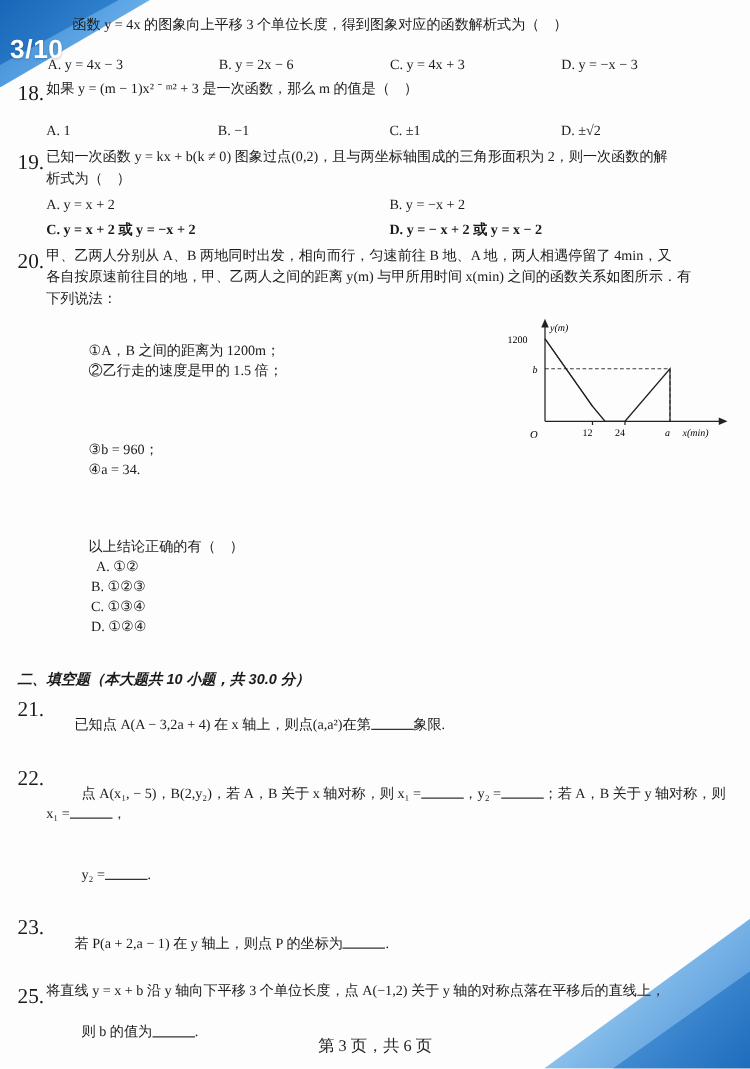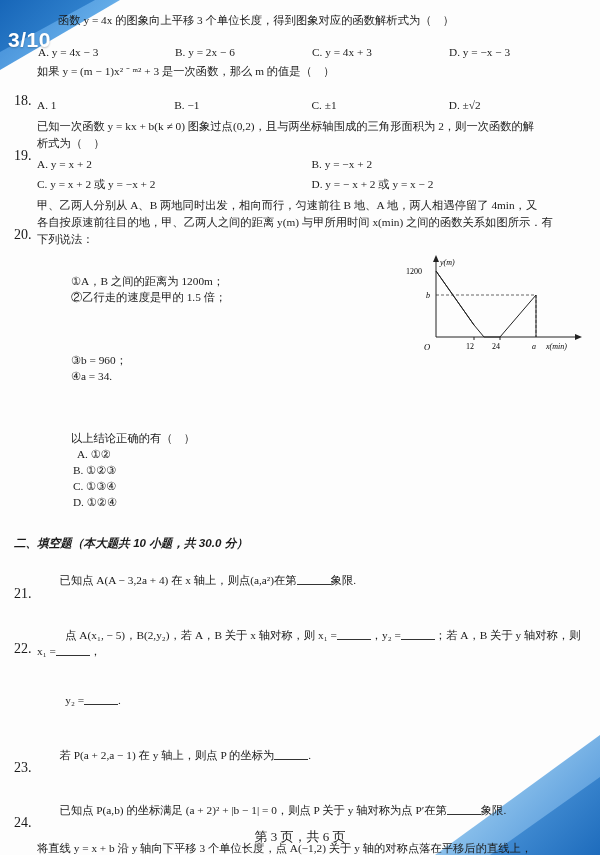--- a/index.html
+++ b/index.html
@@ -54,21 +54,21 @@
     font-size:11.3px;
     line-height:1.42;
     margin:0 0 1px 0;
     white-space:pre-wrap;
   }
   .q{
     display:flex;
     margin-top:5px;
   }
   .qnum{
-    width:23px;flex:none;font-size:14px;line-height:1.45;margin-top:28px;
+    width:23px;flex:none;font-size:17px;line-height:1.45;
   }
   .qbody{flex:1;font-size:11.3px;line-height:1.45;}
   .opts{display:flex;margin-top:18px;}
   .opts > div{font-size:11.3px;}
   .o4 > div{width:25%;}
   .o2 > div{width:50%;}
   .indent{padding-left:23px;}
   .sec-title{
     font-weight:bold;font-size:11.6px;margin:9px 0 3px 0;
     font-family:"Liberation Sans", sans-serif;
@@ -124,21 +124,21 @@
 
     <div class="q">
       <div class="qnum">19.</div>
       <div class="qbody">
         <div class="line">已知一次函数 y = kx + b(k ≠ 0) 图象过点(0,2)，且与两坐标轴围成的三角形面积为 2，则一次函数的解</div>
         <div class="line">析式为（    ）</div>
         <div class="opts o2" style="margin-top:4px;">
           <div>A. y = x + 2</div>
           <div>B. y = −x + 2</div>
         </div>
-        <div class="opts o2" style="margin-top:4px;">
+        <div class="opts o2" style="margin-top:4px;font-weight:bold;">
           <div>C. y = x + 2 或 y = −x + 2</div>
           <div>D. y = − x + 2 或 y = x − 2</div>
         </div>
       </div>
     </div>
 
     <div class="q">
       <div class="qnum">20.</div>
       <div class="qbody">
         <div class="line">甲、乙两人分别从 A、B 两地同时出发，相向而行，匀速前往 B 地、A 地，两人相遇停留了 4min，又</div>
@@ -214,26 +214,20 @@
       </div>
     </div>
 
     <div class="q">
       <div class="qnum">23.</div>
       <div class="qbody line">
         <span>若 P(a + 2,a − 1) 在 y 轴上，则点 P 的坐标为</span><span class="blank"></span><span>.</span>
       </div>
     </div>
 
-    <div class="q">
-      <div class="qnum">24.</div>
-      <div class="qbody line">
-        <span>已知点 P(a,b) 的坐标满足 (a + 2)² + |b − 1| = 0，则点 P 关于 y 轴对称为点 P′在第</span><span class="blank"></span><span>象限.</span>
-      </div>
-    </div>
 
     <div class="q">
       <div class="qnum">25.</div>
       <div class="qbody">
         <div class="line">将直线 y = x + b 沿 y 轴向下平移 3 个单位长度，点 A(−1,2) 关于 y 轴的对称点落在平移后的直线上，</div>
         <div class="line">
           <span>则 b 的值为</span><span class="blank"></span><span>.</span>
         </div>
       </div>
     </div>

